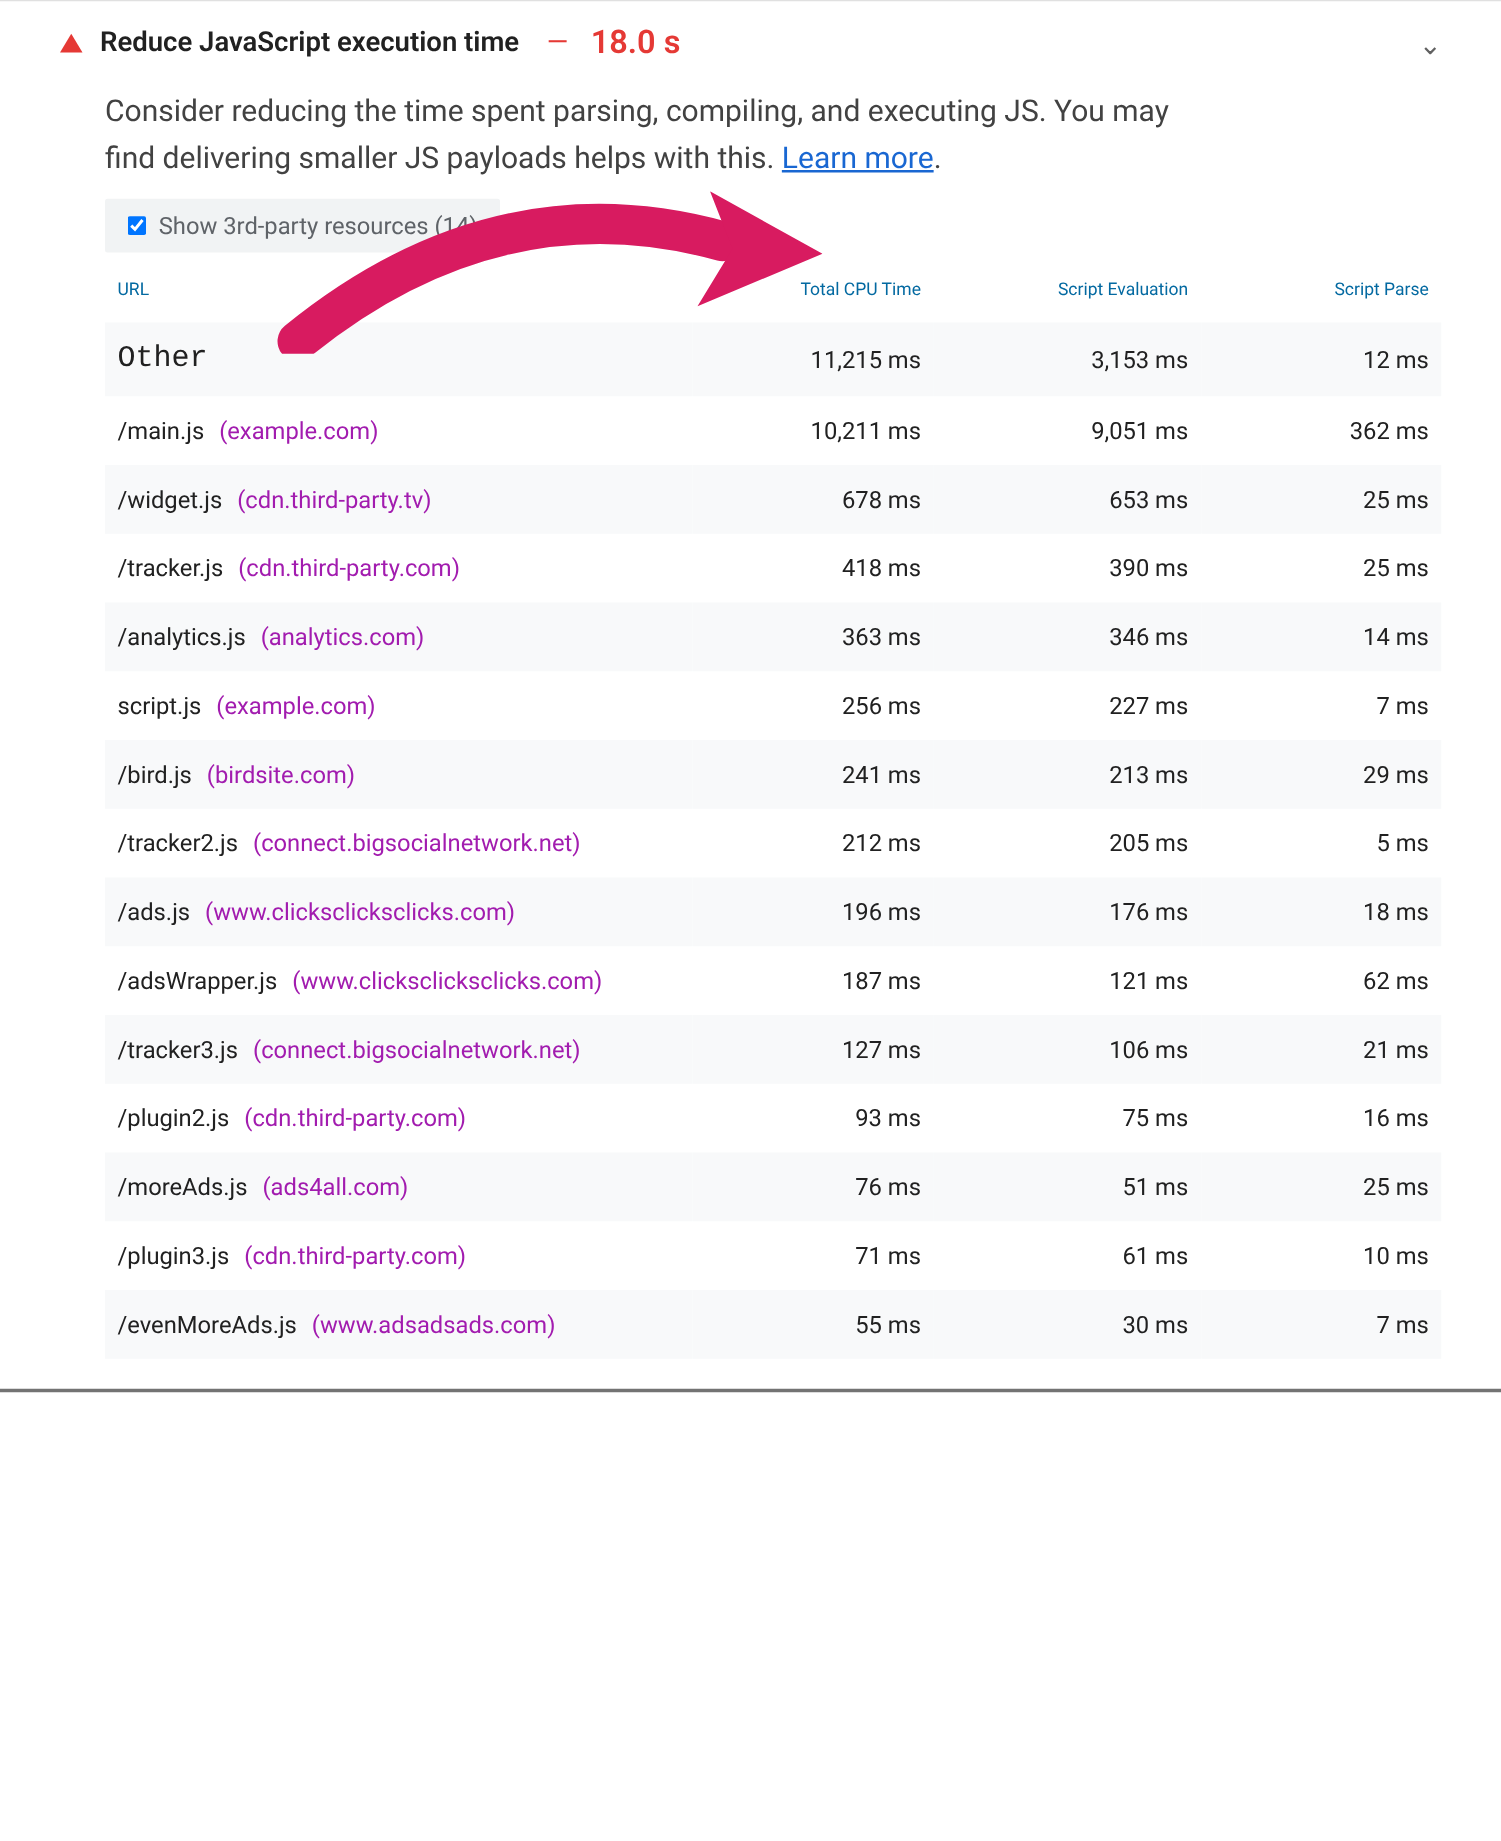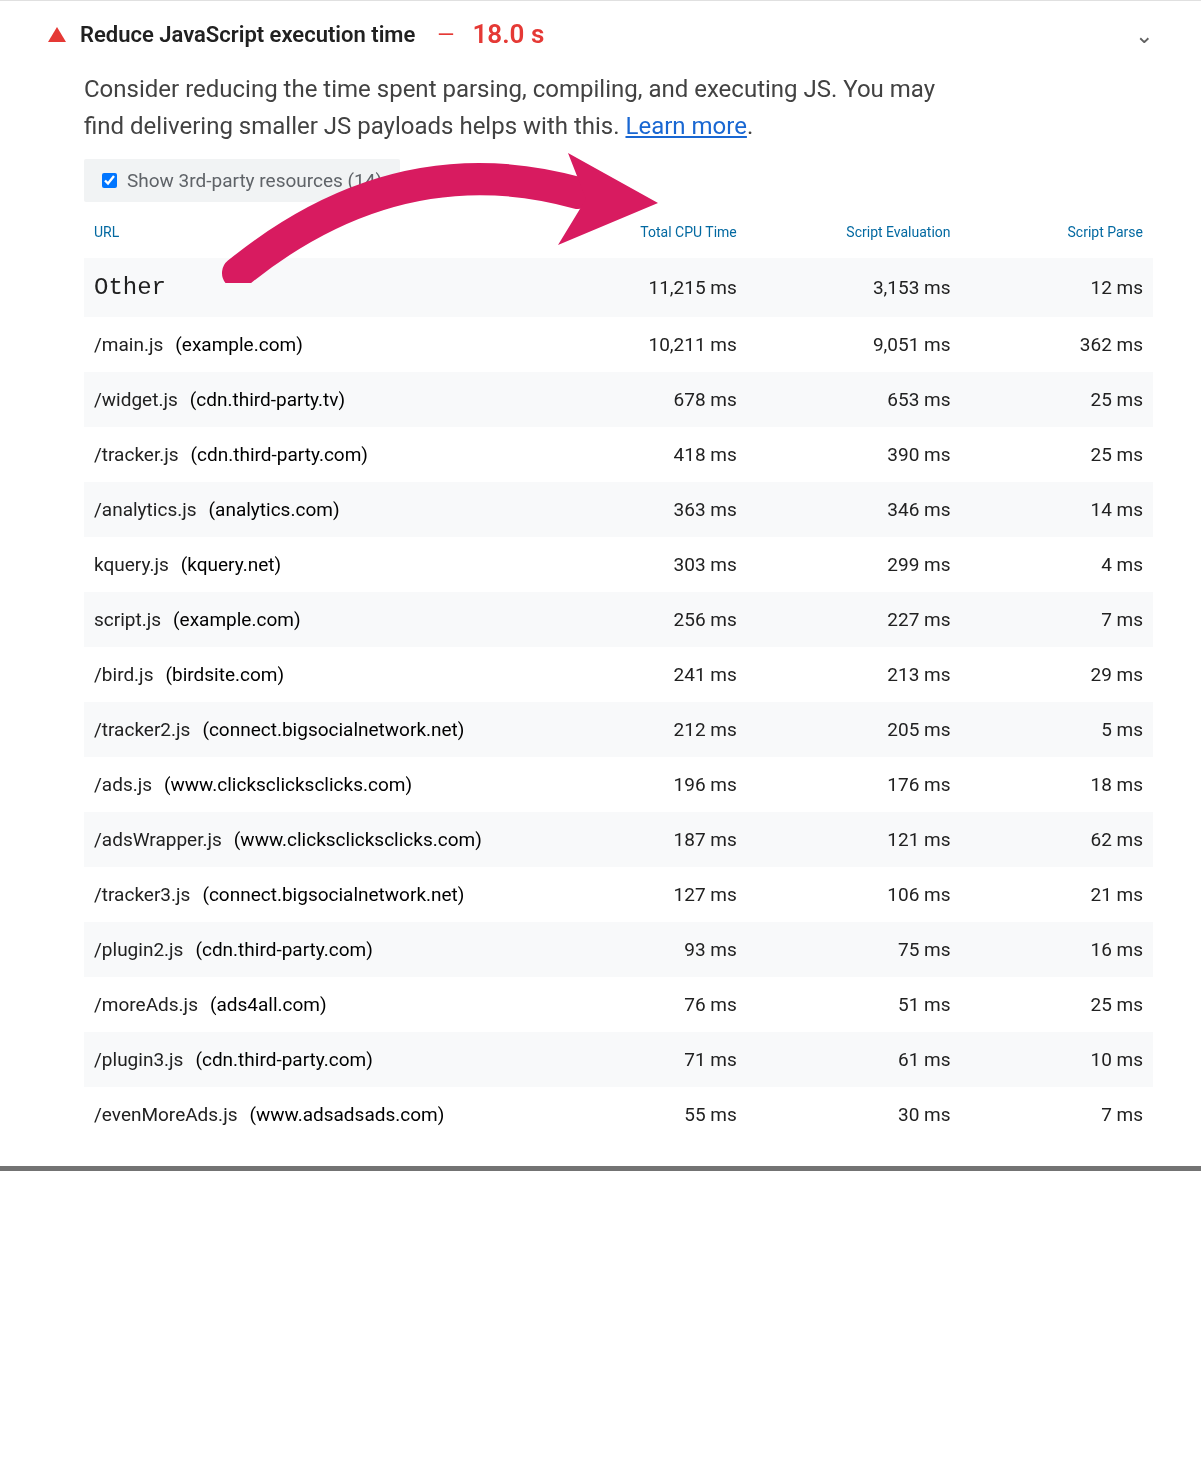--- a/index.html
+++ b/index.html
@@ -5,21 +5,21 @@
   * { box-sizing: border-box; margin: 0; padding: 0; }
   body {
     font-family: -apple-system, BlinkMacSystemFont, "Segoe UI", Roboto, Helvetica, Arial, sans-serif;
     background: #fff;
     color: #212121;
     width: 1201px;
     padding: 0;
   }
   .audit {
     border-top: 1px solid #e0e0e0;
-    border-bottom: 5px solid #737373;
+    border-bottom: 3px solid #737373;
     padding: 18px 48px 24px 48px;
   }
   .audit-header {
     display: flex;
     align-items: center;
     gap: 14px;
     cursor: pointer;
   }
   .triangle-icon {
     width: 0; height: 0;
@@ -94,21 +94,21 @@
   th:first-child { text-align: left; }
   tbody tr:nth-child(odd) { background: #f8f9fa; }
   td {
     padding: 16px 10px;
     font-size: 19px;
     color: #212121;
     text-align: right;
   }
   td:first-child { text-align: left; }
   .path { color: #212121; }
-  .host { color: #000000; margin-left: 12px; }
+  .host { color: #a21caf; margin-left: 12px; }
   .mono { font-family: Liberation Mono, monospace; font-size:24px; }
 
   .col-url { width: 44%; }
   .col-cpu { width: 18%; }
   .col-eval { width: 20%; }
   .col-parse { width: 18%; }
 
   .arrow-wrap { position: relative; }
 </style>
 </head>
@@ -182,26 +182,20 @@
             <td>390 ms</td>
             <td>25 ms</td>
           </tr>
           <tr>
             <td><span class="path">/analytics.js</span><span class="host">(analytics.com)</span></td>
             <td>363 ms</td>
             <td>346 ms</td>
             <td>14 ms</td>
           </tr>
           <tr>
-            <td><span class="path">kquery.js</span><span class="host">(kquery.net)</span></td>
-            <td>303 ms</td>
-            <td>299 ms</td>
-            <td>4 ms</td>
-          </tr>
-          <tr>
             <td><span class="path">script.js</span><span class="host">(example.com)</span></td>
             <td>256 ms</td>
             <td>227 ms</td>
             <td>7 ms</td>
           </tr>
           <tr>
             <td><span class="path">/bird.js</span><span class="host">(birdsite.com)</span></td>
             <td>241 ms</td>
             <td>213 ms</td>
             <td>29 ms</td>

